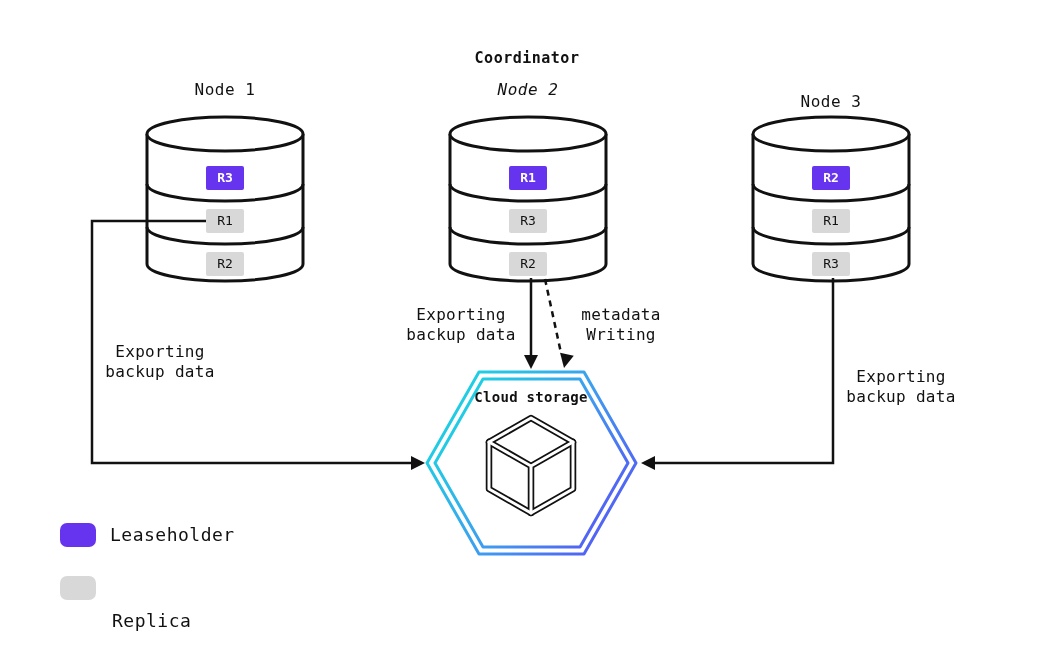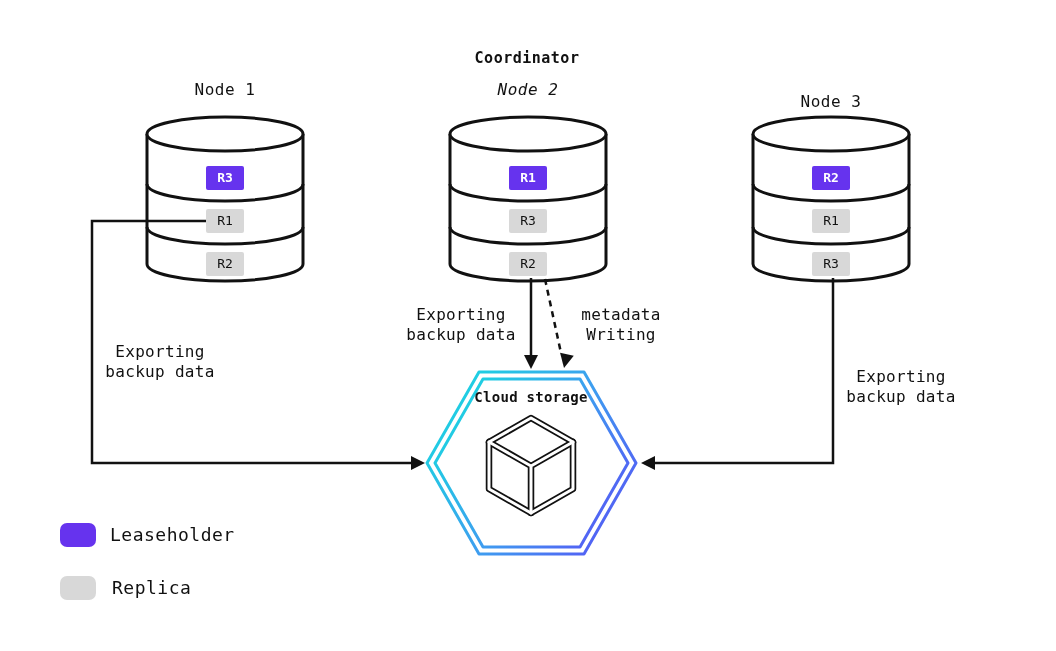--- a/index.html
+++ b/index.html
@@ -42,21 +42,21 @@
 
   .legend-swatch {
     position:absolute; left:60px; width:36px; height:24px; border-radius:7px;
   }
   .legend-swatch.leaseholder { top:507px; background:#6633ee; }
   .legend-swatch.replica     { top:560px; background:#d8d8d8; }
   .legend-label {
     position:absolute; font-size:18px; line-height:24px; letter-spacing:0.5px;
   }
   .legend-label.leaseholder { left:110px; top:507px; }
-  .legend-label.replica     { left:112px; top:560px; }
+  .legend-label.replica     { left:112px; top:593px; }
 </style>
 </head>
 <body>
 
 <div class="canvas">
 
   <svg class="layer" width="1056" height="651" viewBox="0 0 1056 651">
     <defs>
       <linearGradient id="hexGrad" x1="0%" y1="20%" x2="100%" y2="80%">
         <stop offset="0%" stop-color="#19d8e0"></stop>

